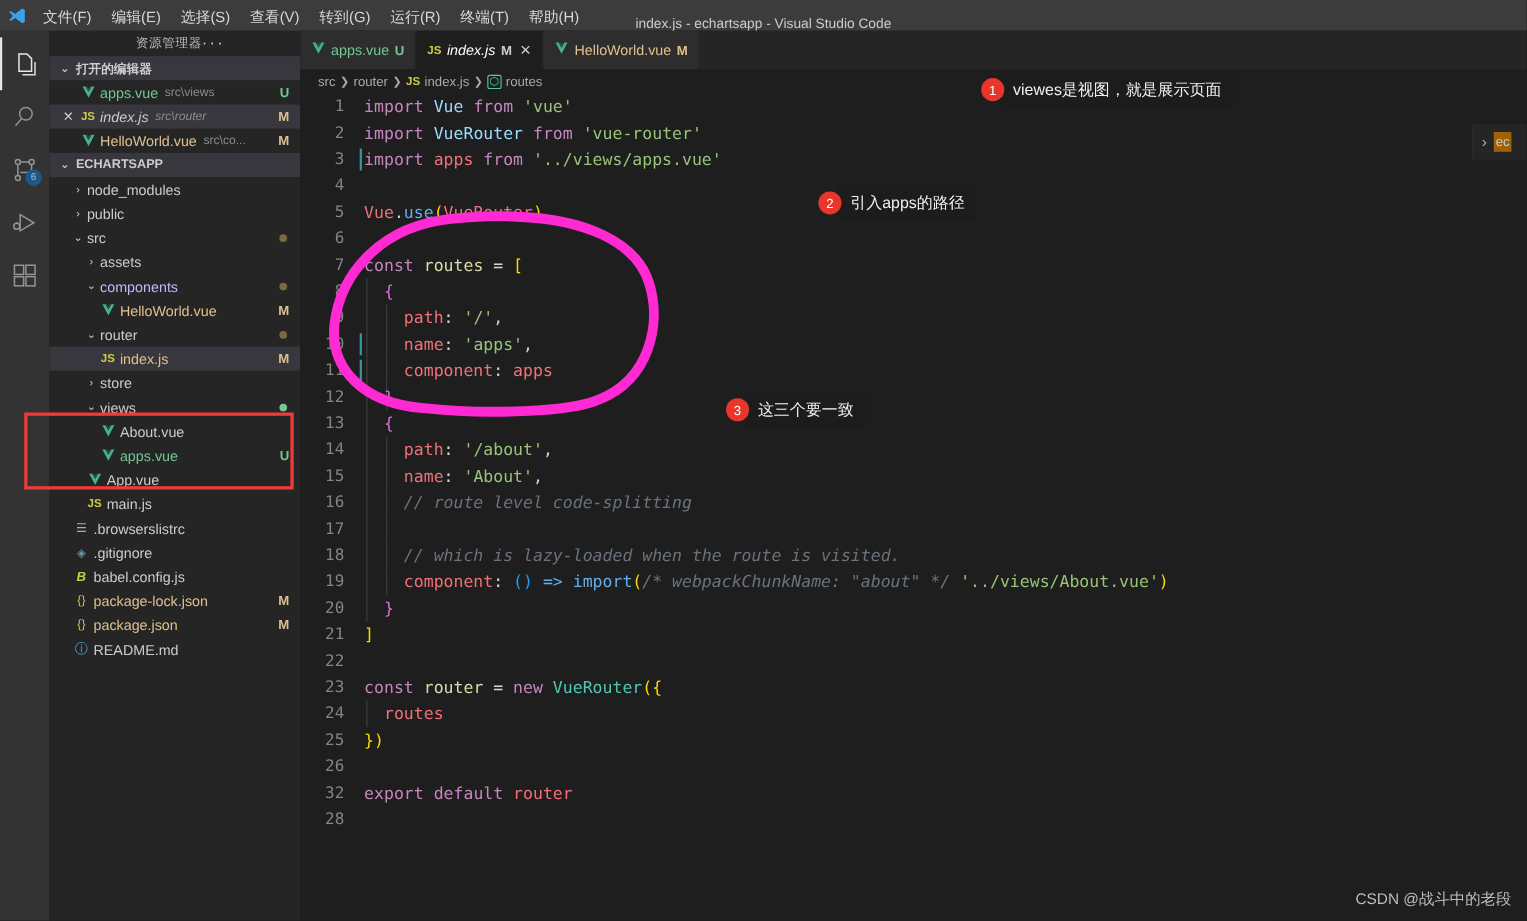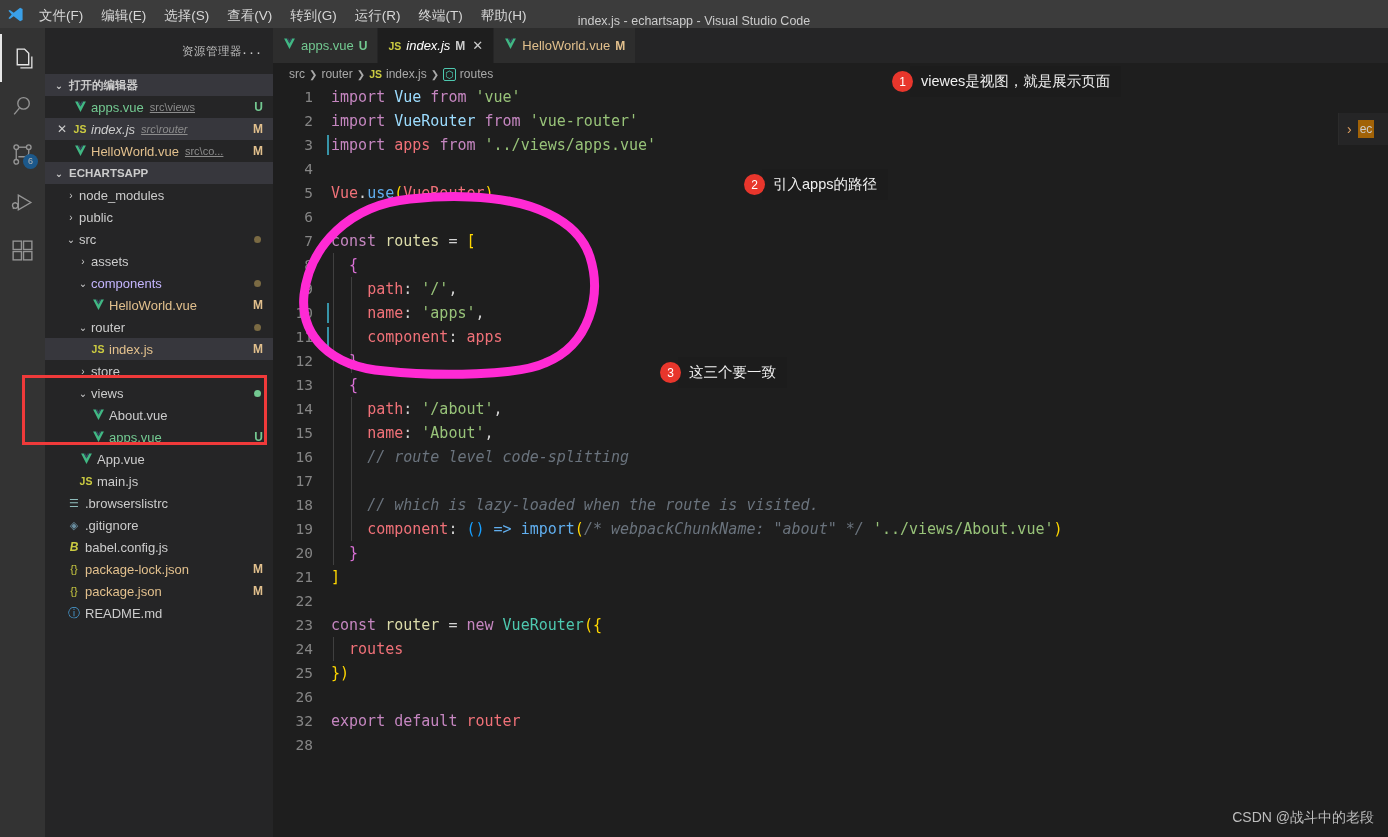--- a/index.html
+++ b/index.html
@@ -46,39 +46,39 @@
     min-width: 15px; height: 15px; border-radius: 8px; text-align: center;
     font-family: "Liberation Sans", sans-serif;
   }
 
   
   .sidebar {
     position: absolute; top: 28px; left: 45px; width: 228px; height: 809px;
     background: #252526; color: #cccccc; font-size: 13px;
   }
   .sb-header {
-    height: 46px; display: flex; align-items: center; justify-content: flex-end;
+    height: 23px; display: flex; align-items: center; justify-content: center;
     padding: 0 10px 0 20px; font-size: 11.5px; color: #bbbbbb; letter-spacing: .5px;
   }
   .sb-dots { letter-spacing: 2px; font-size: 15px; color: #cccccc; cursor: pointer; }
 
   .sb-section-title {
     height: 22px; display: flex; align-items: center; gap: 4px;
     font-size: 11.5px; font-weight: bold; color: #cccccc; padding-left: 8px; cursor: pointer;
   }
   .chev { width: 12px; text-align: center; font-size: 10px; color: #cccccc; display:inline-block; }
 
   .row {
     height: 22px; display: flex; align-items: center; font-size: 13px;
     color: #cccccc; cursor: pointer; position: relative; white-space: nowrap;
   }
   .row.selected { background: #37373d; }
   .row .ficon { width: 18px; display: inline-flex; align-items: center; justify-content: center; flex: 0 0 18px; }
   .row .fname { margin-left: 2px; }
-  .row .fdesc { margin-left: 6px; font-size: 11px; color: #8c8c8c; text-decoration: underline; }
+  .row .fdesc { margin-left: 6px; font-size: 11px; color: #8c8c8c; }
   .row .fstatus {
     position: absolute; right: 10px; font-size: 12px; font-weight: bold;
   }
   .row .fdot {
     position: absolute; right: 12px; width: 7px; height: 7px; border-radius: 50%;
   }
   .close-x { width: 18px; text-align: center; color: #cccccc; font-size: 12px; flex: 0 0 18px;}
 
   .green { color: #73c991; }
   .yellowm { color: #e2c08d; }

